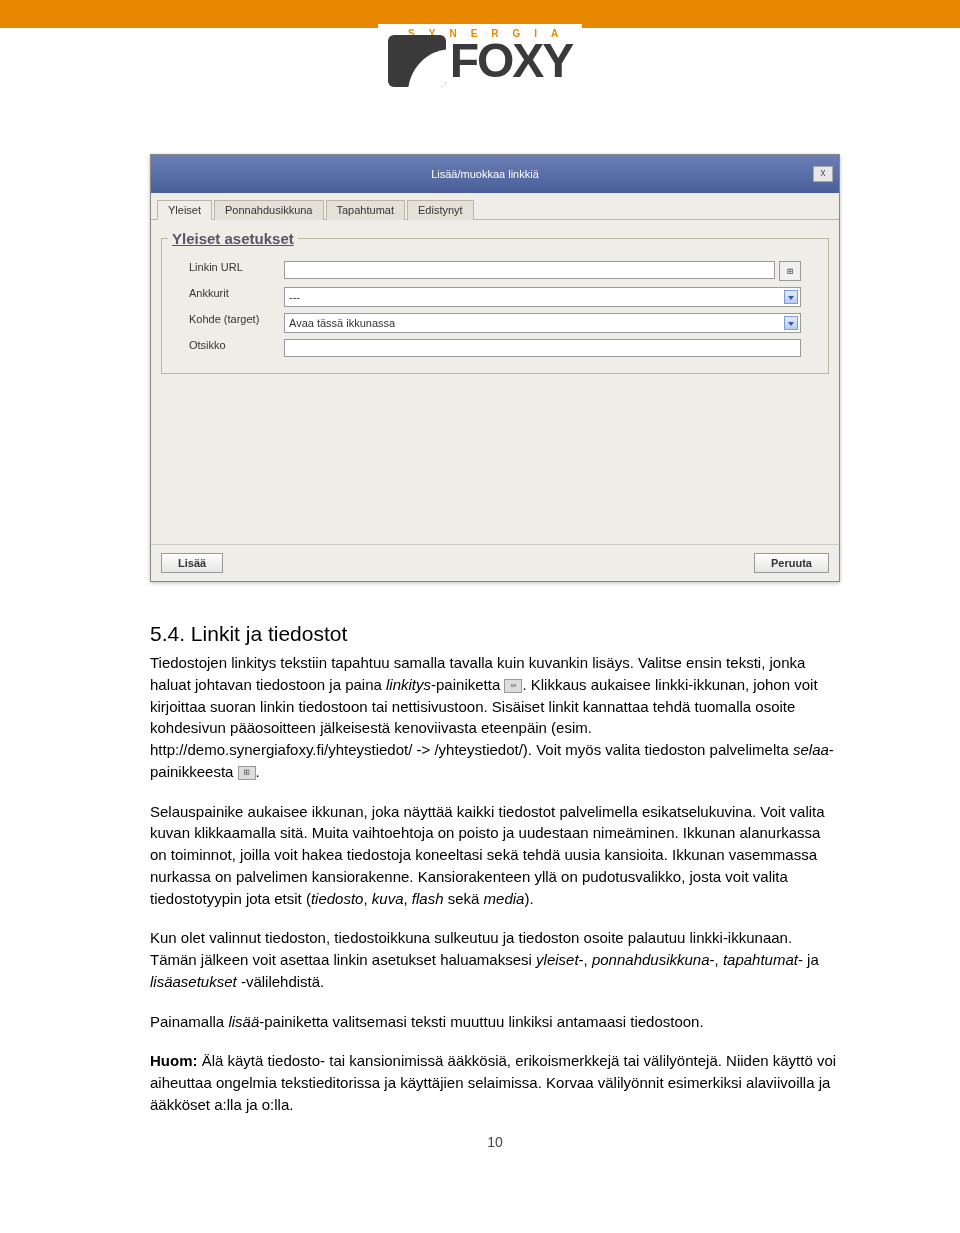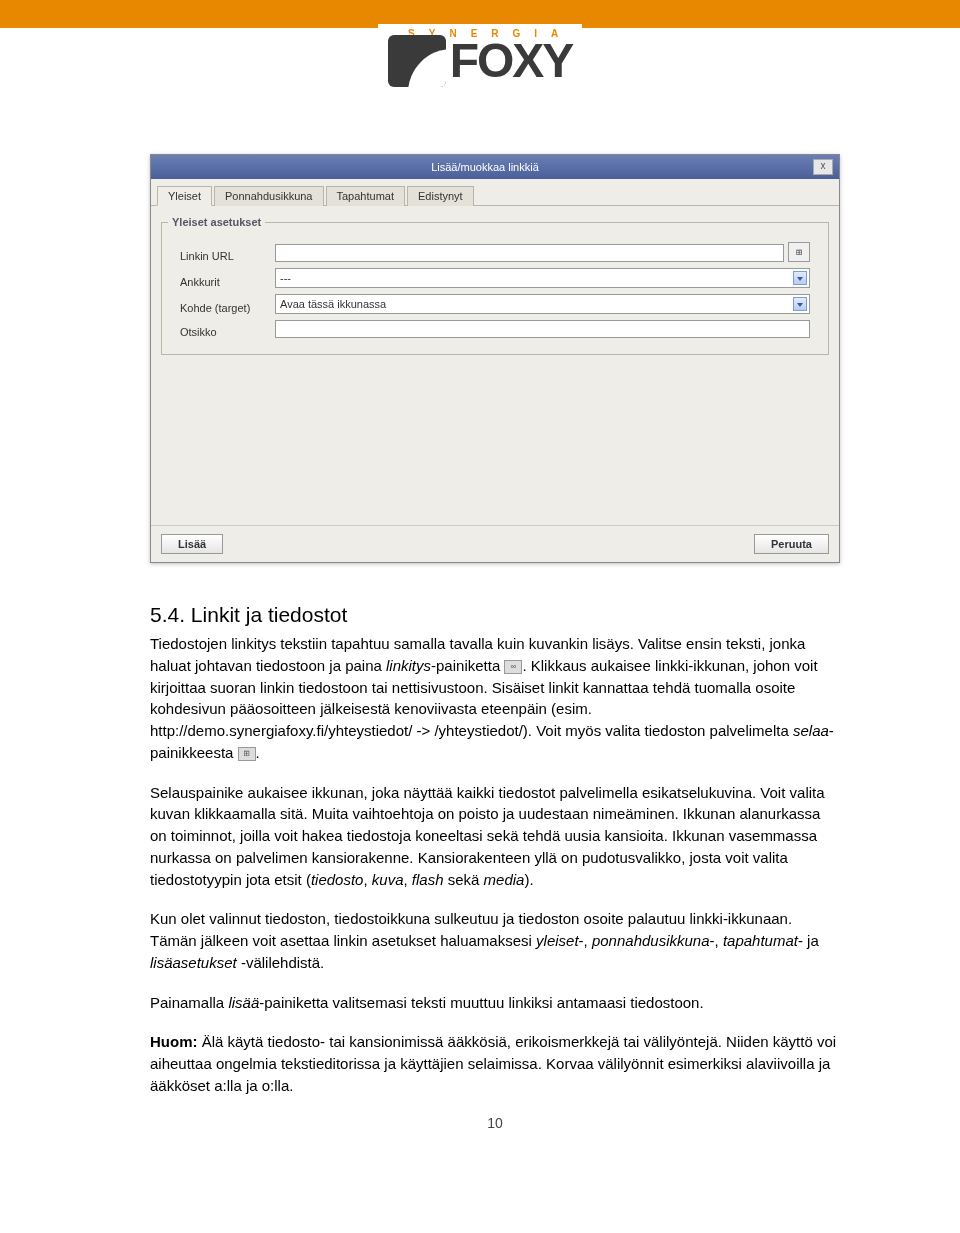--- a/index.html
+++ b/index.html
@@ -74,21 +74,21 @@
     font-family: Verdana, Arial, sans-serif;
     font-size: 11px;
     color: #333;
     box-shadow: 0 1px 4px rgba(0,0,0,0.25);
     margin-bottom: 40px;
   }
   .dialog-title {
     background: linear-gradient(#6b7fb5, #4a5f99);
     color: #fff;
     font-size: 11px;
-    padding: 4px 6px;
+    padding: 11px 6px;
     display: flex;
     justify-content: flex-end;
     align-items: center;
   }
   .dialog-title span:first-child {
     flex: 1;
     text-align: center;
   }
   .close-btn {
     background: #e7e7e7;
@@ -124,30 +124,31 @@
   }
   .tab:not(.active) {
     background: #e3e1d8;
   }
   .fieldset {
     border: 1px solid #b9b6a7;
     margin: 10px;
     padding: 8px 10px 10px;
   }
   .legend {
-    font-size: 11px;
+    font-size: 15px;
     color: #556;
     font-weight: bold;
     padding: 0 4px;
     margin-left: -4px;
+    text-decoration: underline;
   }
   .form-row {
     display: flex;
-    align-items: flex-end;
-    margin: 6px 8px;
+    align-items: flex-start;
+    margin: 6px 17px;
   }
   .form-label {
     width: 95px;
     font-size: 11px;
     color: #333;
   }
   .form-input {
     flex: 1;
     height: 18px;
     border: 1px solid #9a9a9a;

